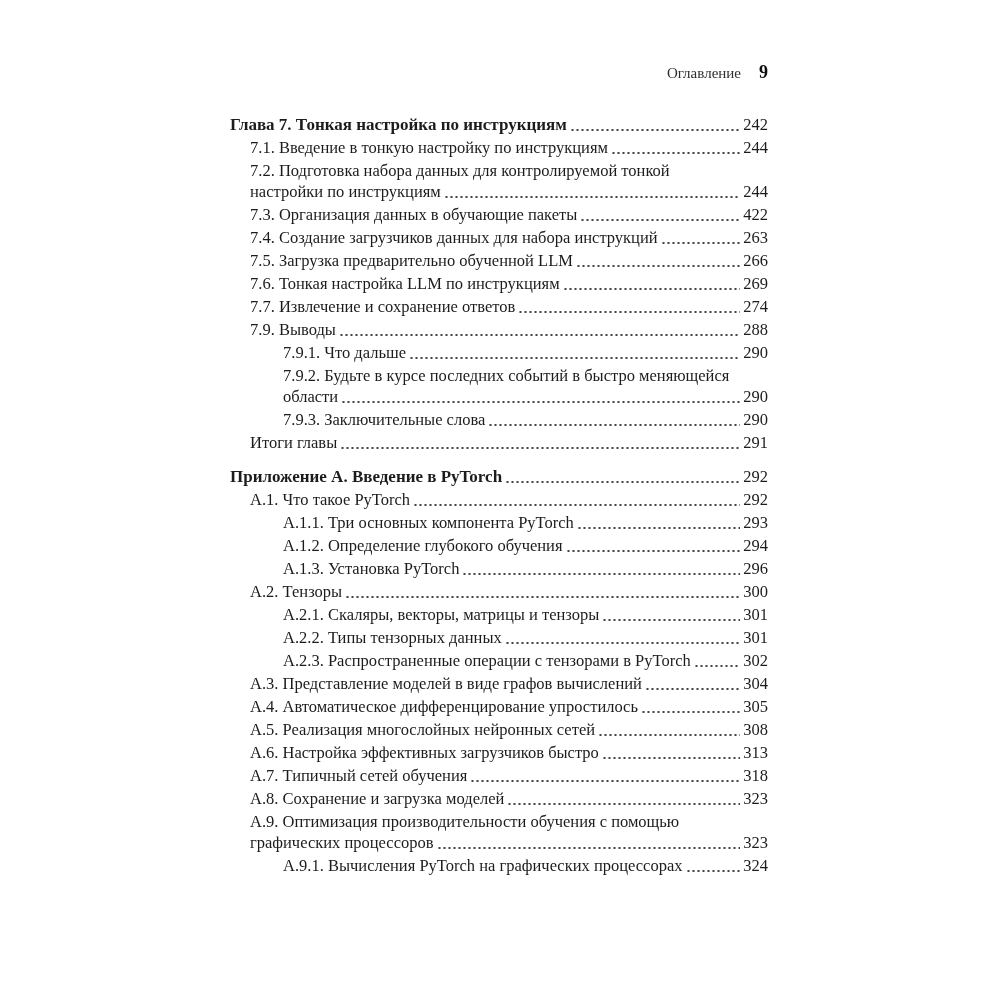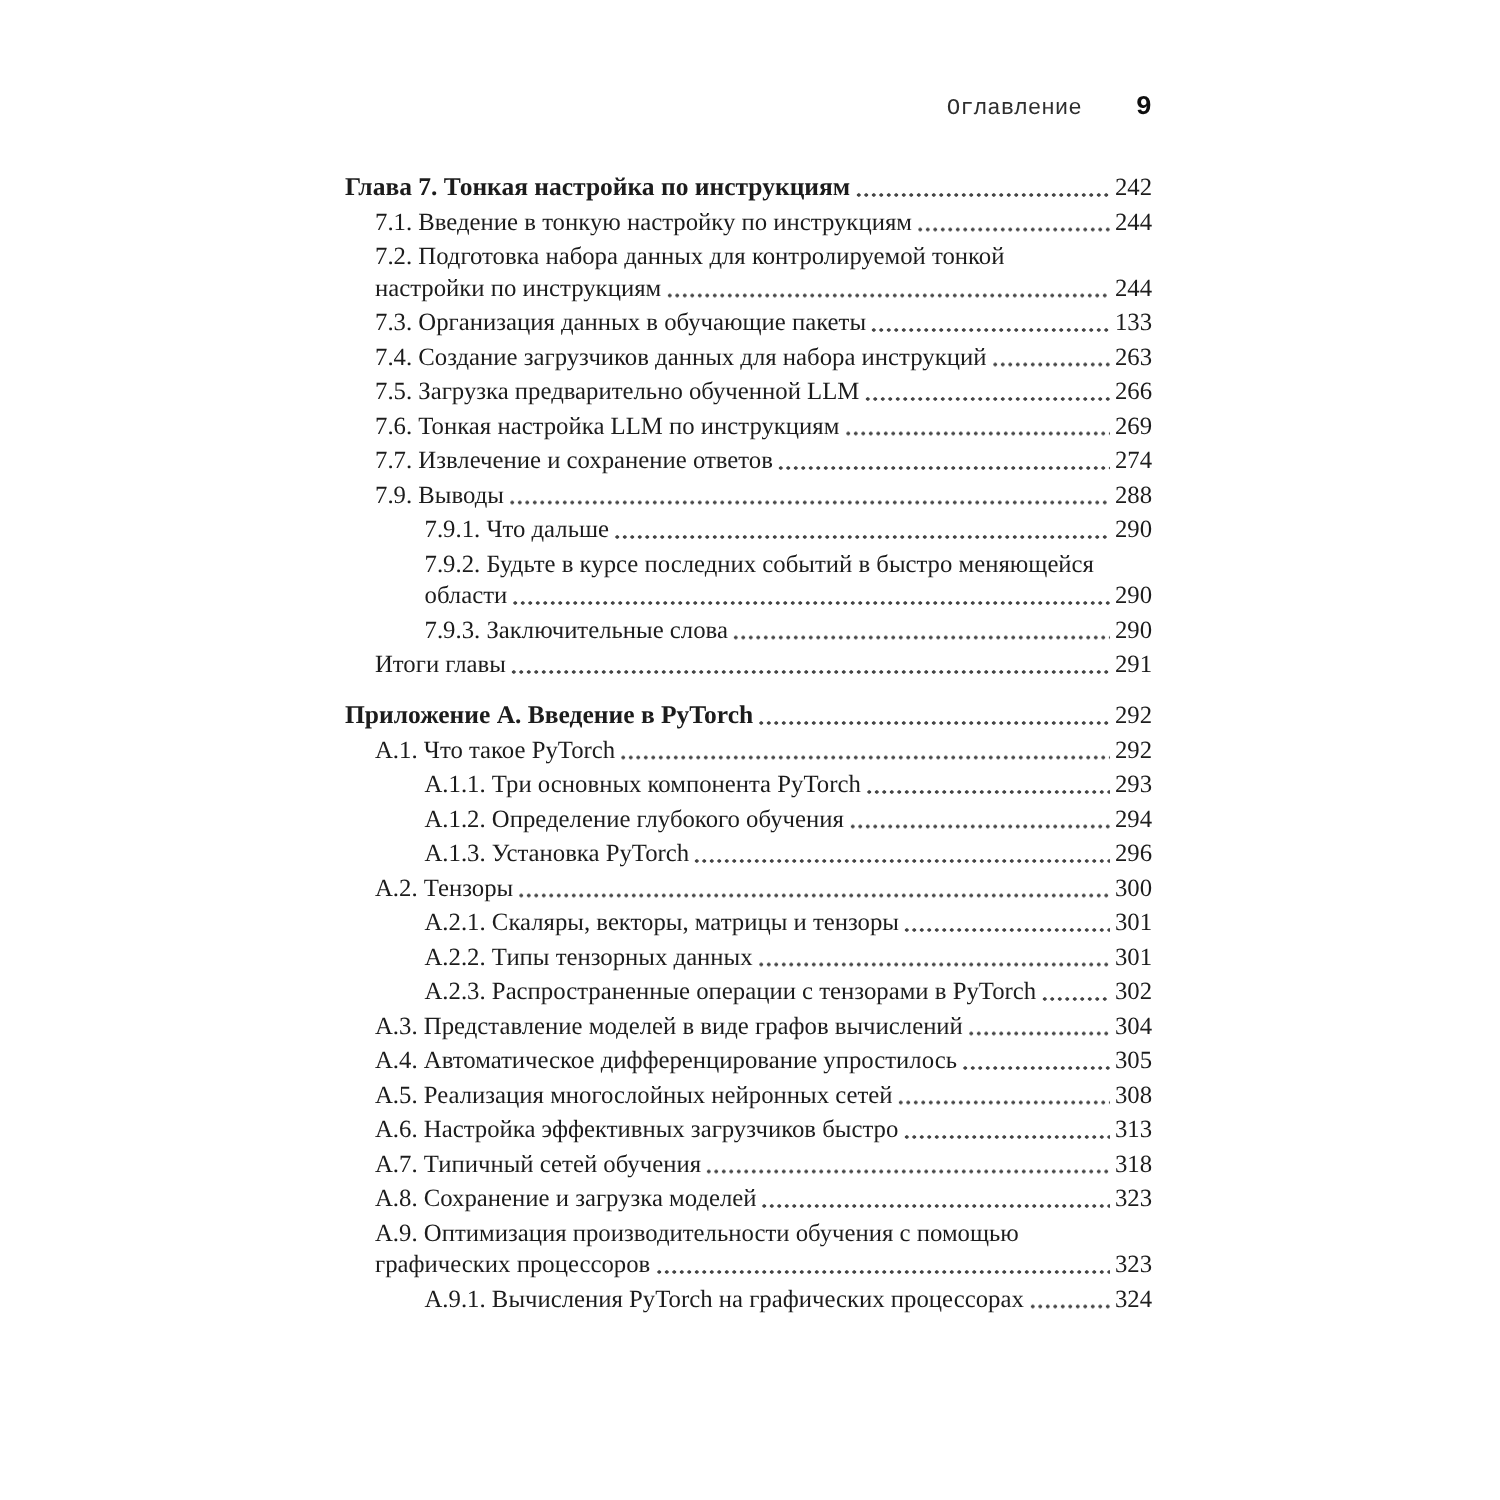--- a/index.html
+++ b/index.html
@@ -13,22 +13,22 @@
     overflow: hidden;
   }
   .running-head {
     position: absolute;
     top: 62px;
     left: 230px;
     width: 538px;
     display: flex;
     justify-content: flex-end;
     align-items: baseline;
-    gap: 36px;
-    font-family: Liberation Mono, monospace;
+    gap: 18px;
+    font-family: Liberation Serif, serif;
   }
   .running-title { font-size: 15px; color: #2e2e2e; }
   .running-page  { font-size: 18px; font-weight: 700; color: #0f0f0f; }
 
   .toc {
     position: absolute;
     top: 114px;
     left: 230px;
     width: 538px;
   }
@@ -88,21 +88,21 @@
           <div class="row">
             <span class="txt">настройки по инструкциям</span>
             <span class="leader"></span>
             <span class="pg">244</span>
           </div>
         </div>
         <div class="entry lvl-1">
           <div class="row">
             <span class="txt">7.3. Организация данных в обучающие пакеты</span>
             <span class="leader"></span>
-            <span class="pg">133</span>
+            <span class="pg">422</span>
           </div>
         </div>
         <div class="entry lvl-1">
           <div class="row">
             <span class="txt">7.4. Создание загрузчиков данных для набора инструкций</span>
             <span class="leader"></span>
             <span class="pg">263</span>
           </div>
         </div>
         <div class="entry lvl-1">

